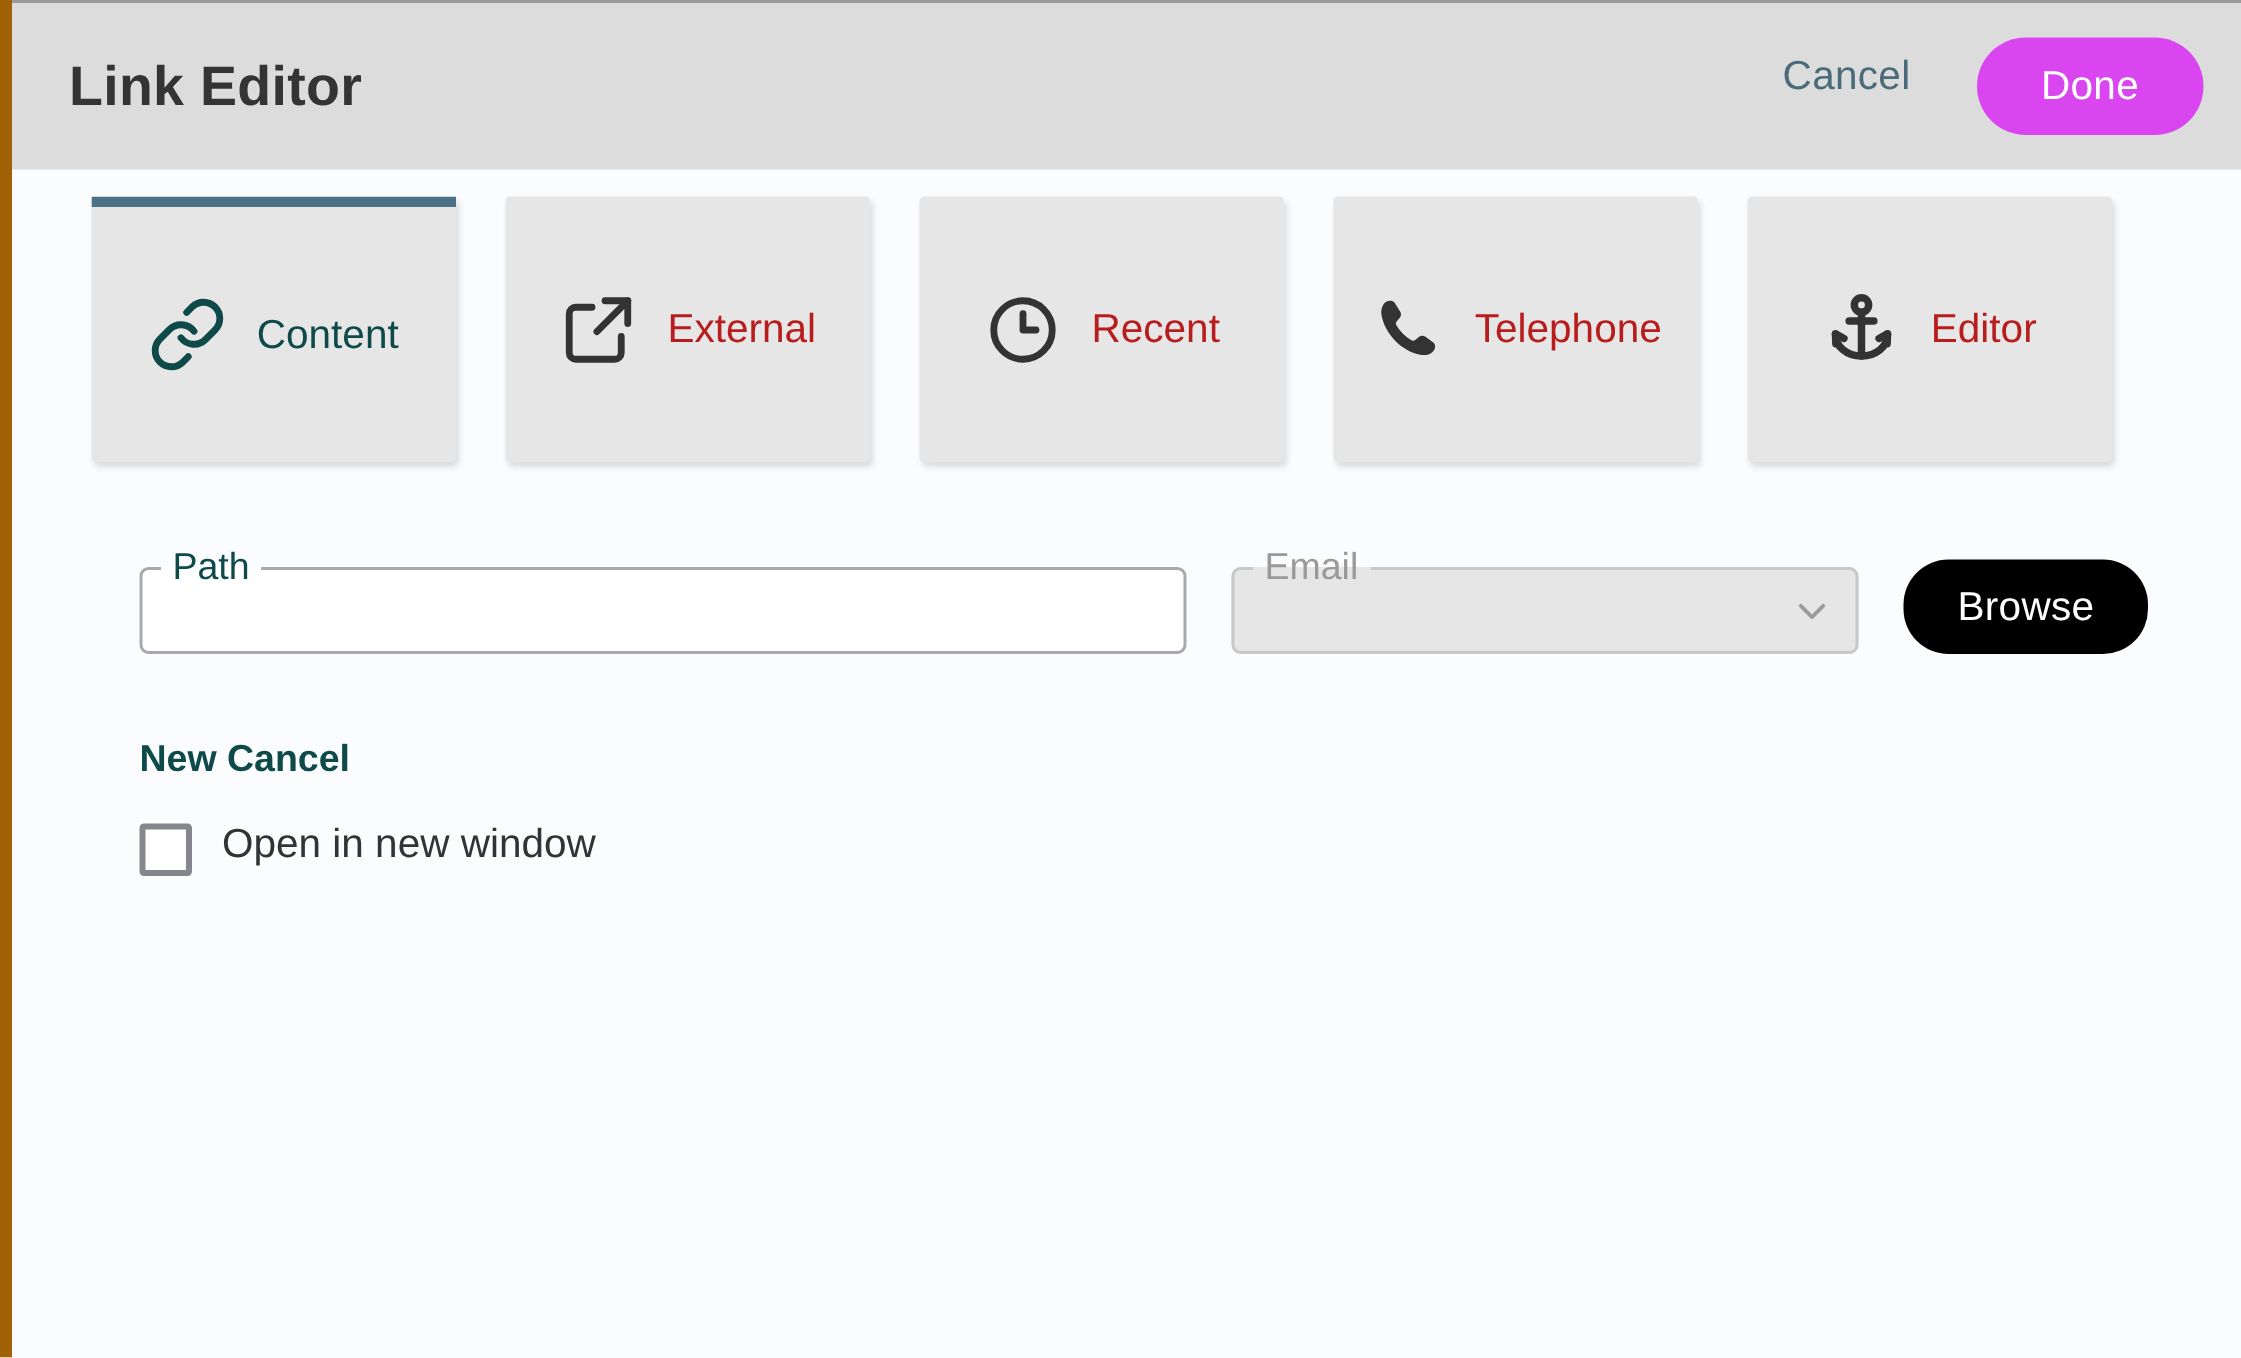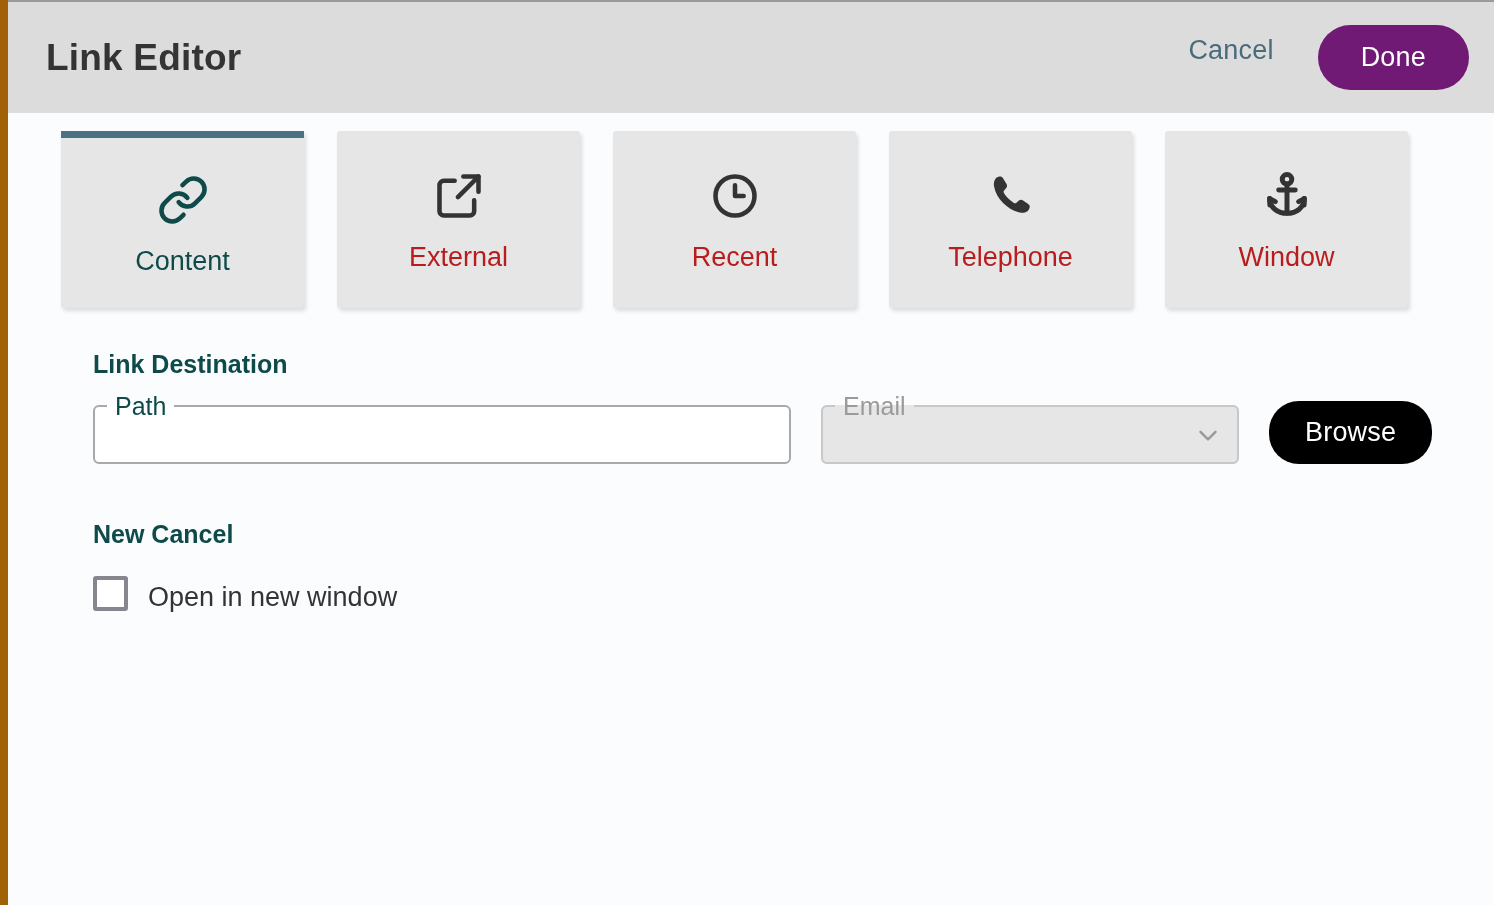--- a/index.html
+++ b/index.html
@@ -51,21 +51,21 @@
     background: none;
     border: none;
     font-family: inherit;
     font-size: 27px;
     color: #4a6b7a;
     cursor: pointer;
     padding: 10px 22px;
     letter-spacing: 0.2px;
   }
   .done-btn {
-    background: #701a75;
+    background: #d946ef;
     color: #ffffff;
     border: none;
     border-radius: 34px;
     font-family: inherit;
     font-size: 27px;
     padding: 17px 43px;
     cursor: pointer;
     margin-left: 22px;
     letter-spacing: 0.2px;
   }
@@ -78,21 +78,20 @@
     padding: 18px 0 0 53px;
     width: 1420px;
   }
   .tab {
     width: 243px;
     height: 177px;
     background: #e6e6e6;
     border: none;
     border-radius: 3px;
     display: flex;
-    flex-direction: column;
     align-items: center;
     justify-content: center;
     gap: 20px;
     cursor: pointer;
     font-family: inherit;
     box-shadow: 2px 3px 4px rgba(0,0,0,0.13);
     position: relative;
     padding: 0;
   }
   .tab .tab-label {
@@ -197,21 +196,21 @@
     font-size: 27px;
     padding: 16px 36px;
     cursor: pointer;
     margin-top: 12px;
     letter-spacing: 0.2px;
   }
 
   .new-window-block { margin-top: 57px; }
   .checkbox-row {
     display: flex;
-    align-items: flex-end;
+    align-items: flex-start;
     gap: 20px;
     margin-top: 28px;
     cursor: pointer;
     width: max-content;
   }
   .checkbox-box {
     width: 35px;
     height: 35px;
     border: 4px solid #86868f;
     border-radius: 3px;
@@ -283,28 +282,27 @@
     <button class="tab">
       <span class="tab-icon">
         <svg width="52" height="52" viewBox="0 0 24 24" fill="none" stroke="currentColor" stroke-width="2.3" stroke-linecap="round" stroke-linejoin="round">
           <circle cx="12" cy="4.3" r="2.2"></circle>
           <path d="M12 6.5V20"></path>
           <path d="M8.2 9.2h7.6"></path>
           <path d="M4 13.2c0 4 3.6 6.8 8 6.8s8-2.8 8-6.8"></path>
           <path d="M4 13.2l2.6 1.4M4 13.2l.1 3M20 13.2l-2.6 1.4M20 13.2l-.1 3"></path>
         </svg>
       </span>
-      <span class="tab-label">Window</span>
+      <span class="tab-label">Editor</span>
     </button>
 
   </div>
 
   <div class="form-area">
 
-    <div class="section-heading">Link Destination</div>
 
     <div class="field-row">
 
       <fieldset class="field path-field">
         <legend>Path</legend>
         <input class="path-input" type="text" placeholder="" style="">
       </fieldset>
 
       <fieldset class="field size-field">
         <legend>Email</legend>

